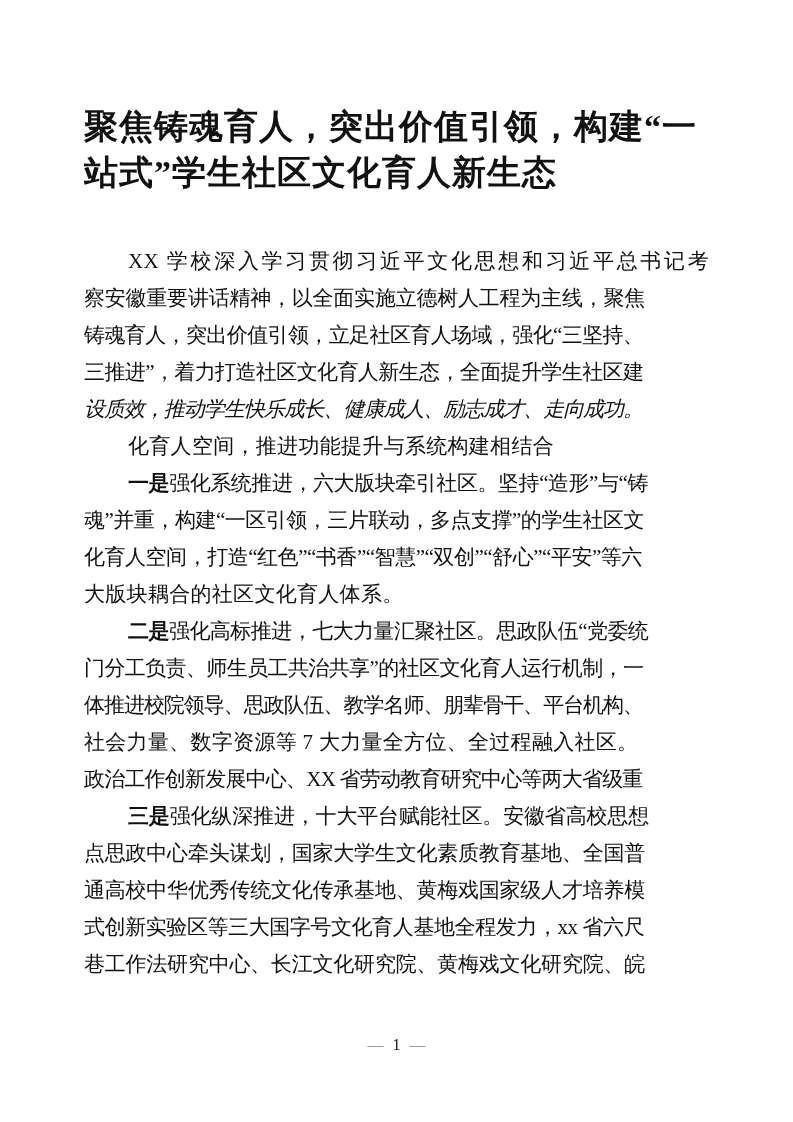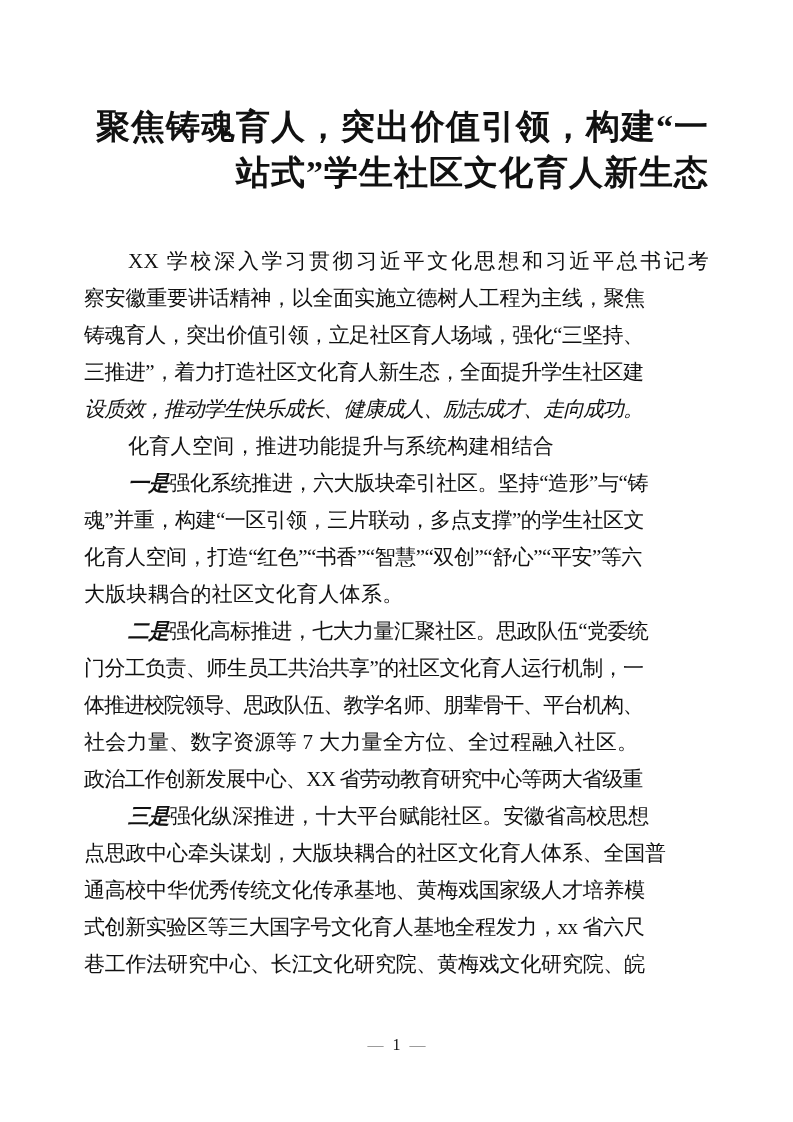--- a/index.html
+++ b/index.html
@@ -15,21 +15,21 @@
     color: #111111;
     font-family: "Liberation Serif", "DejaVu Serif", serif;
     overflow: hidden;
   }
   .doc-title {
     position: absolute;
     top: 104px;
     left: 84px;
     width: 625px;
     margin: 0;
-    text-align: right;
+    text-align: left;
     font-size: 34px;
     line-height: 46px;
     font-weight: bold;
     letter-spacing: 1px;
   }
   .title-line {
     height: 46px;
     overflow: hidden;
     white-space: nowrap;
   }
@@ -50,21 +50,20 @@
     letter-spacing: 0.3px;
   }
   .line.last {
     text-align-last: left;
   }
   .line.indent {
     text-indent: 44px;
   }
   .lead {
     font-weight: bold;
-    font-style: italic;
   }
   .doc-footer {
     position: absolute;
     top: 1034px;
     left: 0;
     width: 100%;
     text-align: center;
     font-size: 16px;
     line-height: 22px;
     color: #111111;
@@ -104,21 +103,21 @@
     <div class="line" style="letter-spacing: -0.470588px; text-align-last: left;">化育人空间，打造“红色”“书香”“智慧”“双创”“舒心”“平安”等六</div>
     <div class="line last">大版块耦合的社区文化育人体系。</div>
 
     <div class="line indent" style="letter-spacing: -0.538462px; text-align-last: left;"><span class="lead">二是</span><span>强化高标推进，七大力量汇聚社区。思政队伍“党委统</span></div>
     <div class="line" style="letter-spacing: -0.607143px; text-align-last: left;">门分工负责、师生员工共治共享”的社区文化育人运行机制，一</div>
     <div class="line" style="letter-spacing: -1.03571px; text-align-last: left;">体推进校院领导、思政队伍、教学名师、朋辈骨干、平台机构、</div>
     <div class="line last">社会力量、数字资源等 7 大力量全方位、全过程融入社区。</div>
 
     <div class="line" style="letter-spacing: -0.793103px; text-align-last: left;">政治工作创新发展中心、XX 省劳动教育研究中心等两大省级重</div>
     <div class="line indent" style="letter-spacing: -0.16px; text-align-last: left;"><span class="lead">三是</span><span>强化纵深推进，十大平台赋能社区。安徽省高校思想</span></div>
-    <div class="line" style="letter-spacing: -0.222222px; text-align-last: left;">点思政中心牵头谋划，大版块耦合的社区文化育人体系、全国普</div>
+    <div class="line" style="letter-spacing: -0.222222px; text-align-last: left;">点思政中心牵头谋划，国家大学生文化素质教育基地、全国普</div>
     <div class="line" style="letter-spacing: -0.222222px; text-align-last: left;">通高校中华优秀传统文化传承基地、黄梅戏国家级人才培养模</div>
     <div class="line" style="letter-spacing: -0.413793px; text-align-last: left;">式创新实验区等三大国字号文化育人基地全程发力，xx 省六尺</div>
     <div class="line" style="letter-spacing: -0.222222px; text-align-last: left;">巷工作法研究中心、长江文化研究院、黄梅戏文化研究院、皖</div>
 
   </div>
 
   <div class="doc-footer">
     <span class="footer-dash">—</span><span class="page-number">1</span><span class="footer-dash">—</span>
   </div>
 

